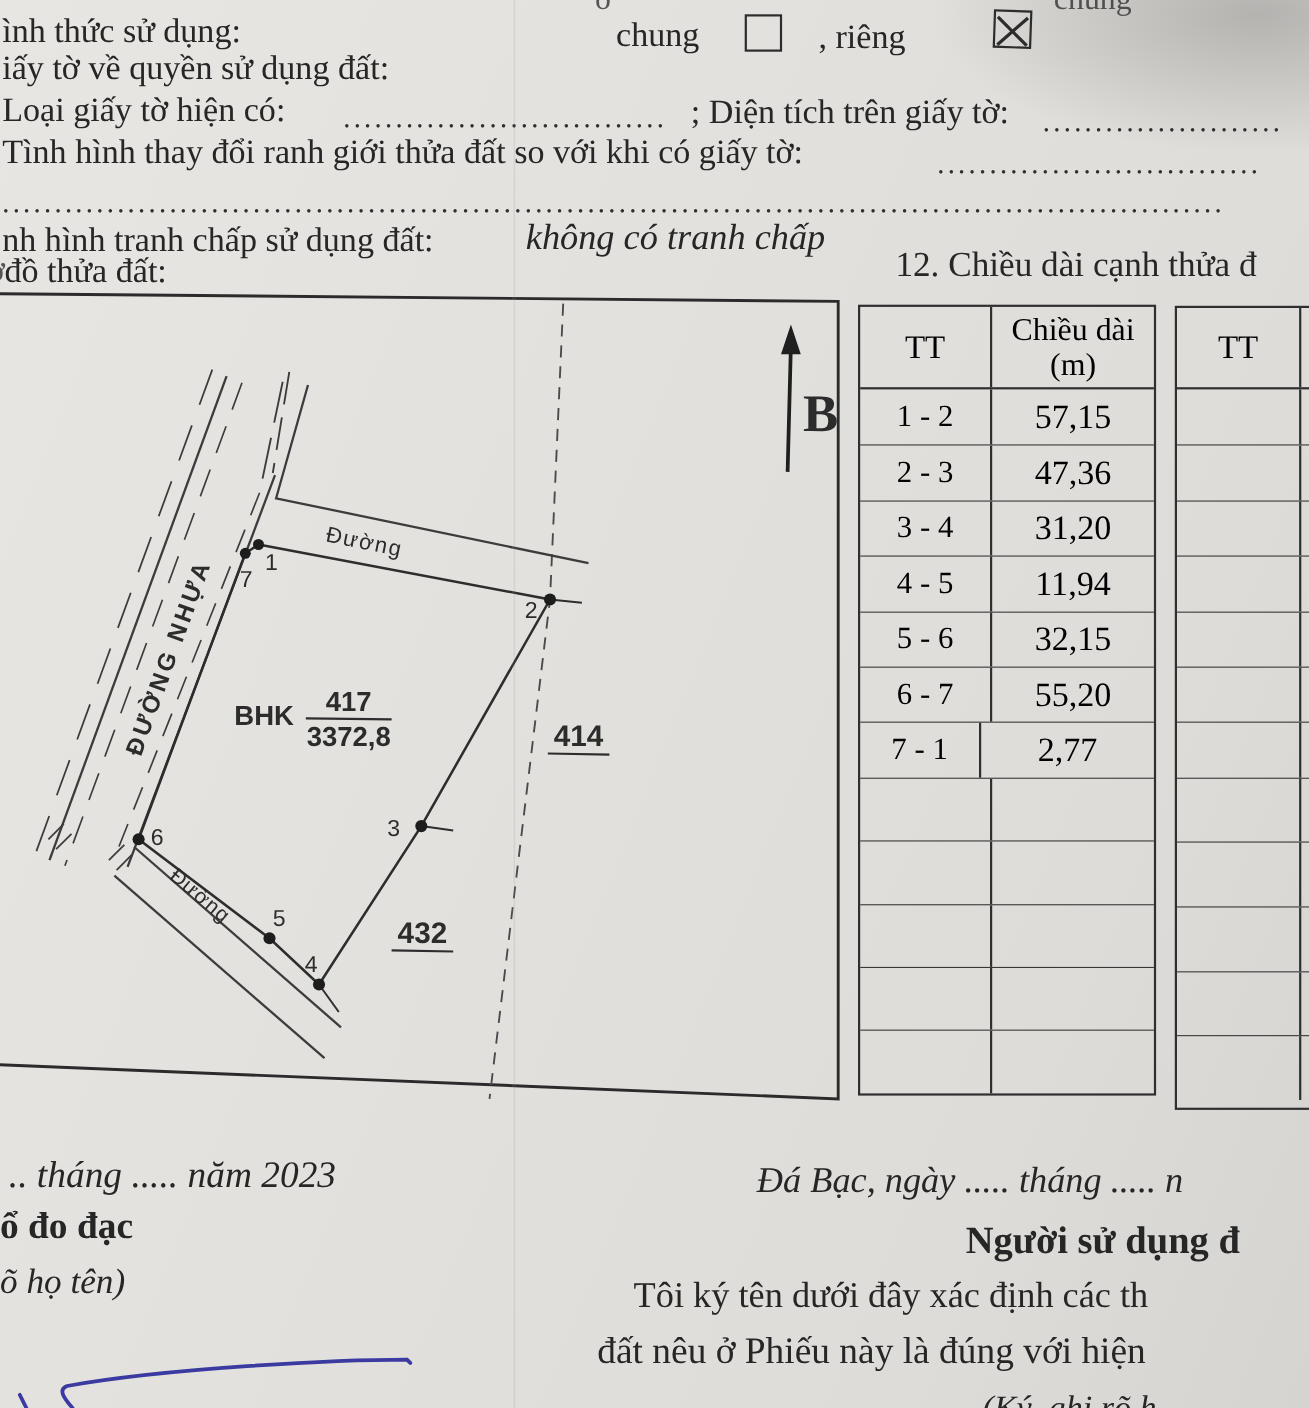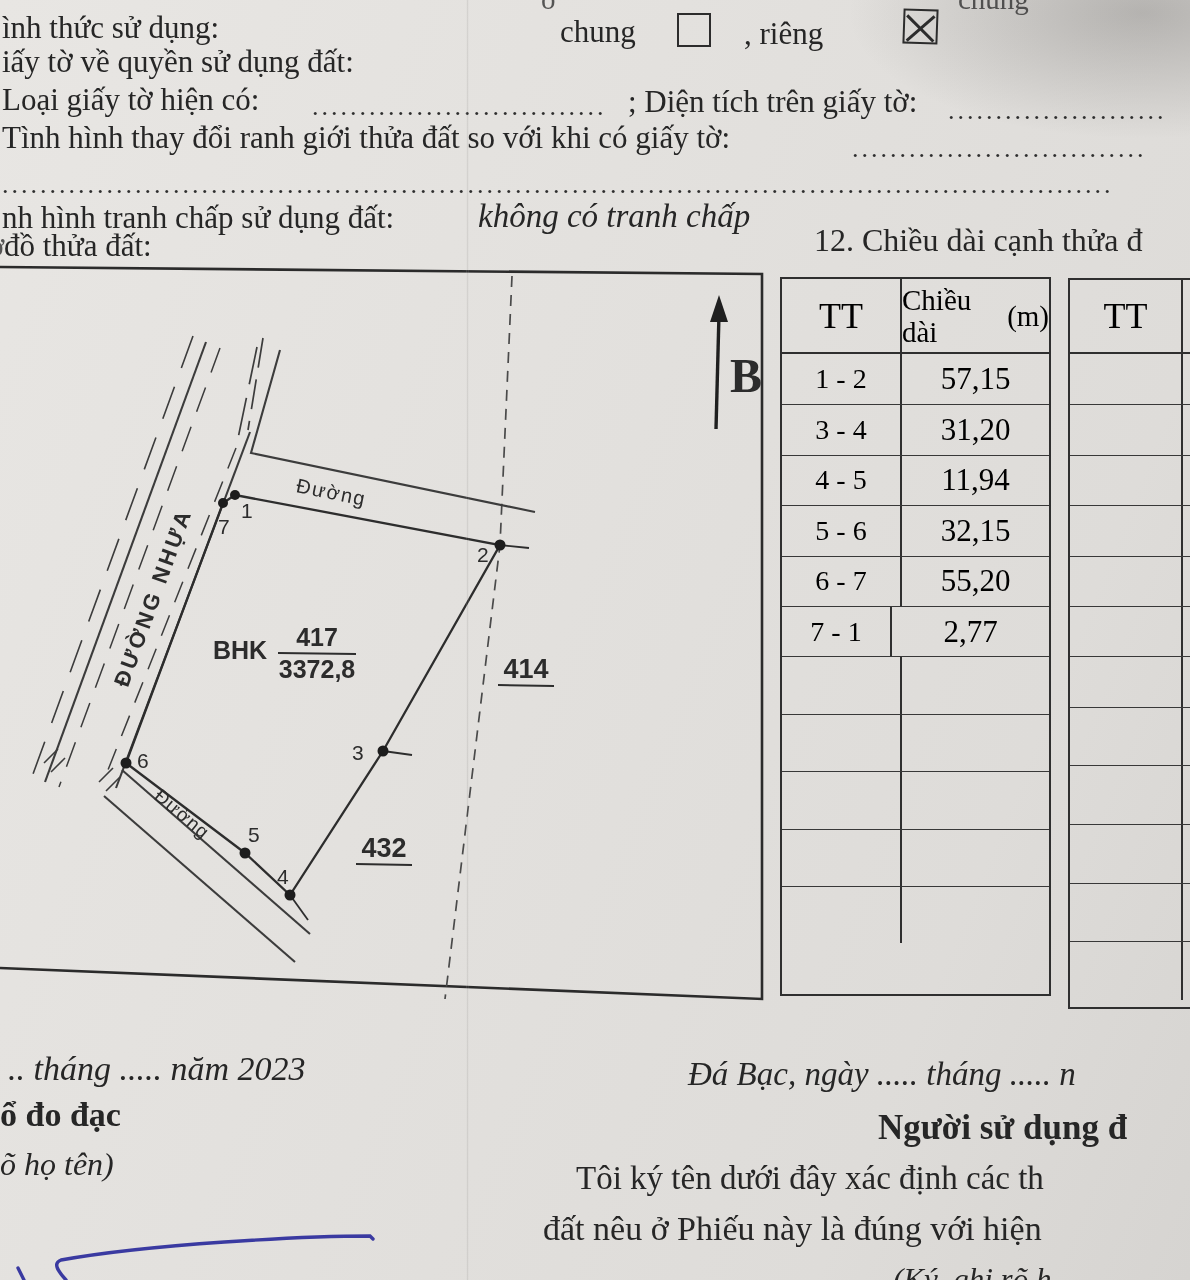--- a/index.html
+++ b/index.html
@@ -18,22 +18,22 @@
   .hline{font-size:31px;}
   .dotsabs{position:absolute;overflow:hidden;font-size:26px;letter-spacing:3px;color:#2e2e2e;white-space:nowrap;}
   .checkbox{position:absolute;border:2.5px solid #2c2c2c;background:transparent;}
   .checkbox .x1,.checkbox .x2{position:absolute;left:-3px;right:-3px;top:50%;height:2.5px;background:#2c2c2c;}
   .checkbox .x1{transform:rotate(43deg);}
   .checkbox .x2{transform:rotate(-43deg);}
   
   .tbl{position:absolute;border:2.4px solid #2f2f2f;}
   .thead{display:flex;border-bottom:2.2px solid #2f2f2f;box-sizing:border-box;}
   .thead .c1{display:flex;align-items:center;justify-content:center;
-             border-right:2.2px solid #2f2f2f;box-sizing:border-box;font-size:36px;text-align:right;}
-  .thead .c2{flex:1;display:flex;align-items:center;justify-content:center;
+             border-right:2.2px solid #2f2f2f;box-sizing:border-box;font-size:30px;text-align:right;}
+  .thead .c2{flex:1;display:flex;flex-direction:column;align-items:center;justify-content:center;
              font-size:29px;line-height:32px;}
   .trow{display:flex;border-top:1.7px solid #383838;box-sizing:border-box;}
   .trow:first-child{border-top:none;}
   .trow .c1{display:flex;align-items:center;justify-content:center;
             border-right:2.2px solid #2f2f2f;box-sizing:border-box;font-size:28px;}
   .trow .c2{flex:1;display:flex;align-items:center;justify-content:center;font-size:31px;}
   .frag{position:absolute;color:rgba(45,45,45,.78);font-size:29px;}
   svg text{fill:#2c2c2c;}
 </style>
 </head>
@@ -161,20 +161,24 @@
         <div>Chiều dài</div>
         <div>(m)</div>
       </div>
     </div>
     <div>
         <div class="trow" style="height: 50.4px;">
           <div class="c1" style="width: 120px;">1 - 2</div>
           <div class="c2">57,15</div>
         </div>
         <div class="trow" style="height: 50.4px;">
+          <div class="c1" style="width: 120px;">2 - 3</div>
+          <div class="c2">47,36</div>
+        </div>
+        <div class="trow" style="height: 50.4px;">
           <div class="c1" style="width: 120px;">3 - 4</div>
           <div class="c2">31,20</div>
         </div>
         <div class="trow" style="height: 50.4px;">
           <div class="c1" style="width: 120px;">4 - 5</div>
           <div class="c2">11,94</div>
         </div>
         <div class="trow" style="height: 50.4px;">
           <div class="c1" style="width: 120px;">5 - 6</div>
           <div class="c2">32,15</div>

